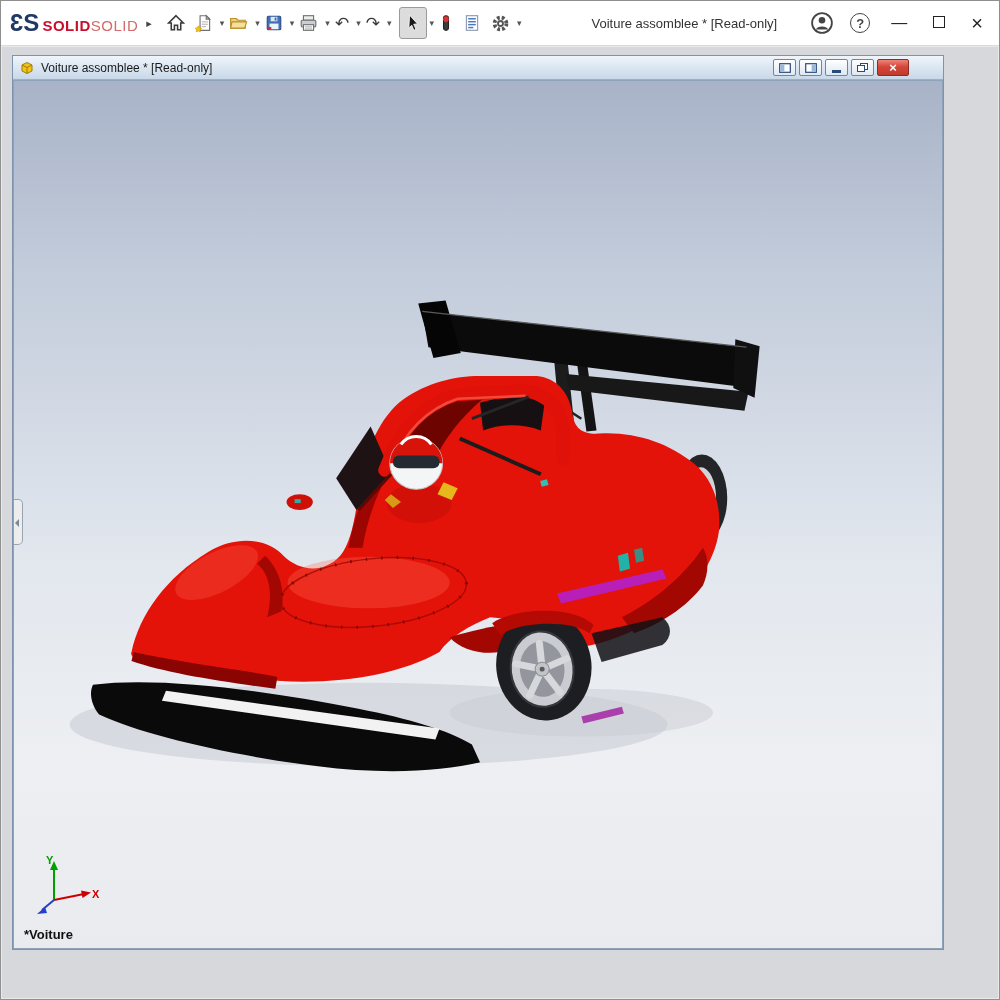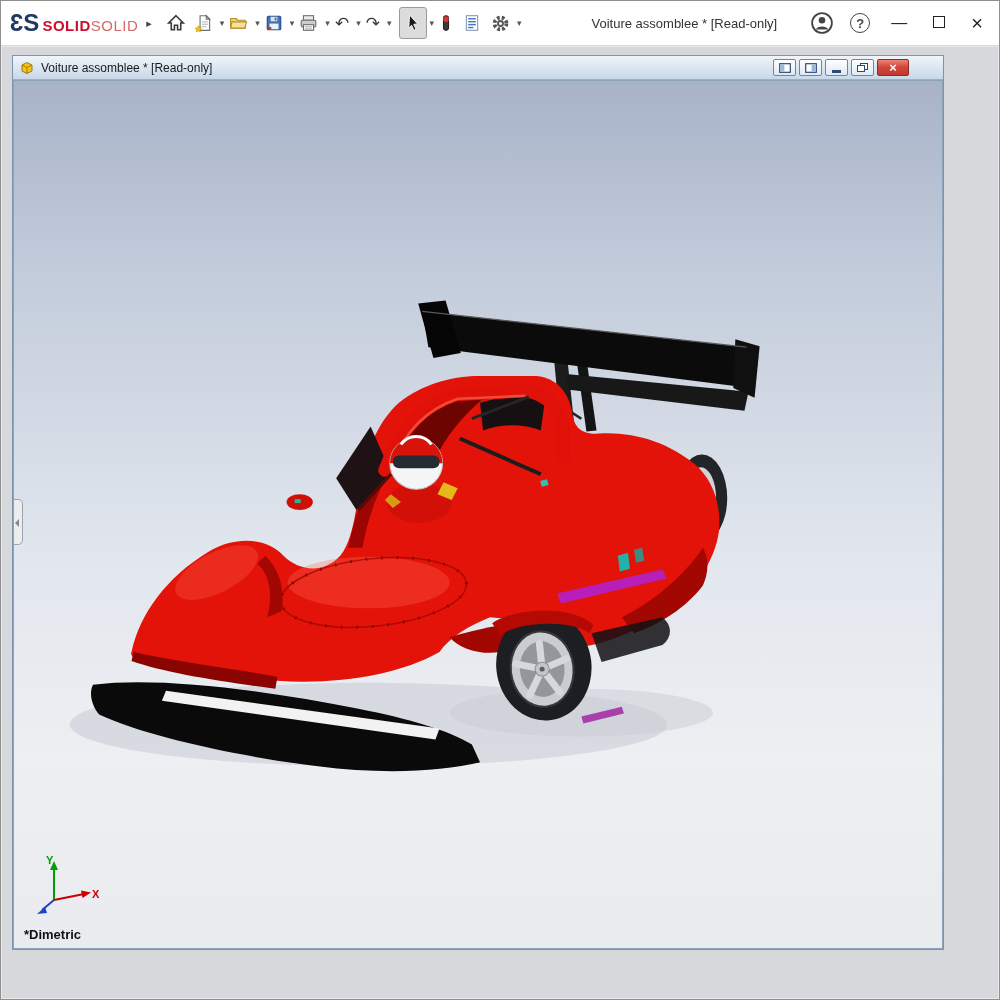--- a/index.html
+++ b/index.html
@@ -332,18 +332,18 @@
           <line x1="22" y1="46" x2="22" y2="14" stroke="#00a000" stroke-width="2"></line>
           <path d="M22,7 L18,16 L26,16 Z" fill="#00a000"></path>
           <line x1="22" y1="46" x2="52" y2="40" stroke="#cc0000" stroke-width="2"></line>
           <path d="M59,38.5 L49,36.5 L50.5,44 Z" fill="#cc0000"></path>
           <line x1="22" y1="46" x2="10" y2="56" stroke="#2040cc" stroke-width="2"></line>
           <path d="M5,60 L13,53 L15,59 Z" fill="#2040cc"></path>
           <text x="14" y="10" font-size="11" font-weight="bold" fill="#00a000">Y</text>
           <text x="60" y="44" font-size="11" font-weight="bold" fill="#cc0000">X</text>
         </svg>
 
-        <div class="view-label">*Dimetric</div>
+        <div class="view-label">*Voiture</div>
       </div>
 
     </div>
   </div>
 </div>
 
 </body></html>

